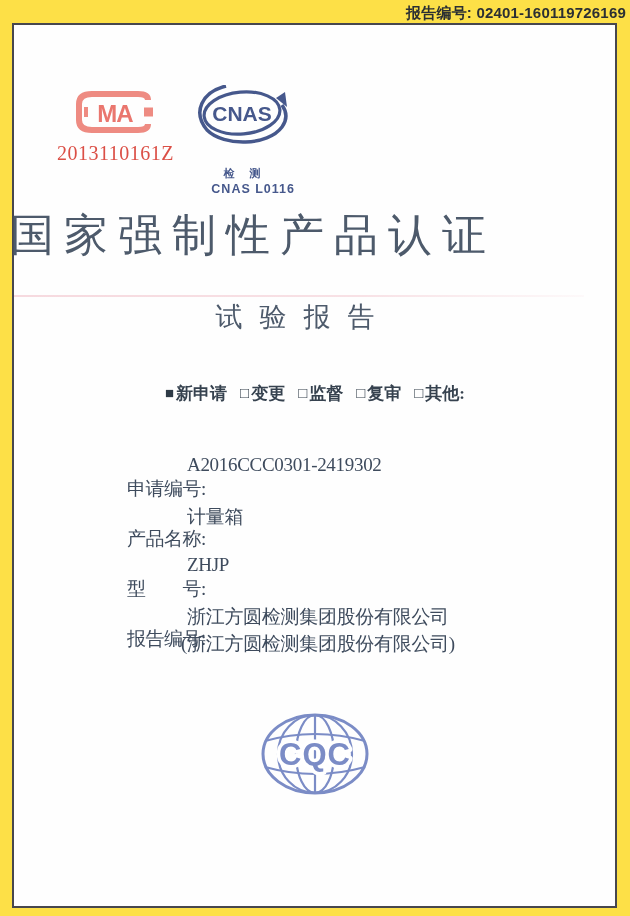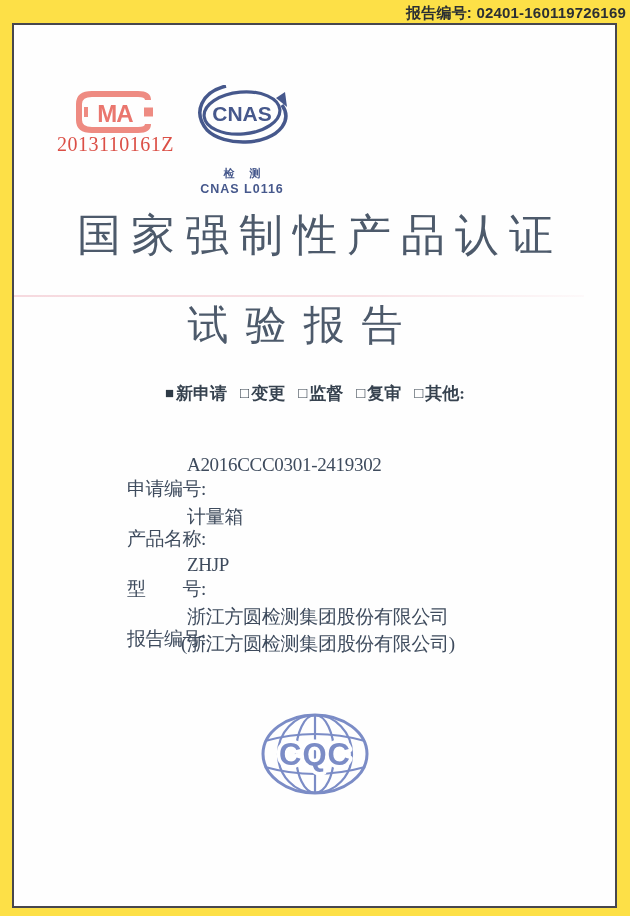--- a/index.html
+++ b/index.html
@@ -35,50 +35,51 @@
     position: absolute; left: 14px; top: 295px;
     width: 570px; height: 2px;
     background: linear-gradient(to right, rgba(232,150,165,0.35), rgba(232,150,165,0.28) 60%, rgba(232,150,165,0.05));
     pointer-events: none;
   }
 
   
   .cma-wrap { position: absolute; left: 57px; top: 91px; width: 122px; }
   .cma-svg { display: block; margin-left: 19px; }
   .cma-code {
+    margin-top: 9px;
     font-family: "Liberation Serif", serif;
     font-size: 20px; color: #db4f46; letter-spacing: 0.5px;
     white-space: nowrap;
   }
 
   
   .cnas-wrap { position: absolute; left: 189px; top: 85px; width: 106px; text-align: center; }
   .cnas-svg { display: block; margin: 0 auto; }
   .cnas-cap1 {
     margin-top: 21px; font-size: 11px; color: #46588c;
     letter-spacing: 6px; text-indent: 6px;
     font-family: "Liberation Sans", sans-serif; font-weight: 600;
   }
   .cnas-cap2 {
     margin-top: 1px; font-size: 12.5px; color: #46588c;
     letter-spacing: 1px;
-    font-family: "Liberation Sans", sans-serif; font-weight: 600;
+    font-family: "Liberation Sans", sans-serif; font-weight: 600; text-align: right;
   }
 
   
   .title-1 {
     position: absolute; left: 0; top: 212px; width: 630px;
-    text-align: center; font-size: 44px; line-height: 1.1;
+    text-align: left; font-size: 44px; line-height: 1.1;
     color: #4d5a6b; letter-spacing: 10px; text-indent: 10px;
     font-family: "Liberation Serif", "DejaVu Serif", serif;
     white-space: nowrap;
   }
   .title-2 {
     position: absolute; left: 0; top: 303px; width: 590px;
-    text-align: center; font-size: 41px; line-height: 1.1;
+    text-align: center; font-size: 27px; line-height: 1.1;
     color: #4d5a6b; letter-spacing: 17px; text-indent: 17px;
     font-family: "Liberation Serif", "DejaVu Serif", serif;
     white-space: nowrap;
   }
 
   
   .check-row {
     position: absolute; left: 0; top: 382px; width: 630px;
     display: flex; justify-content: center; gap: 13px;
     font-size: 17px; font-weight: 600; color: #36424f;

